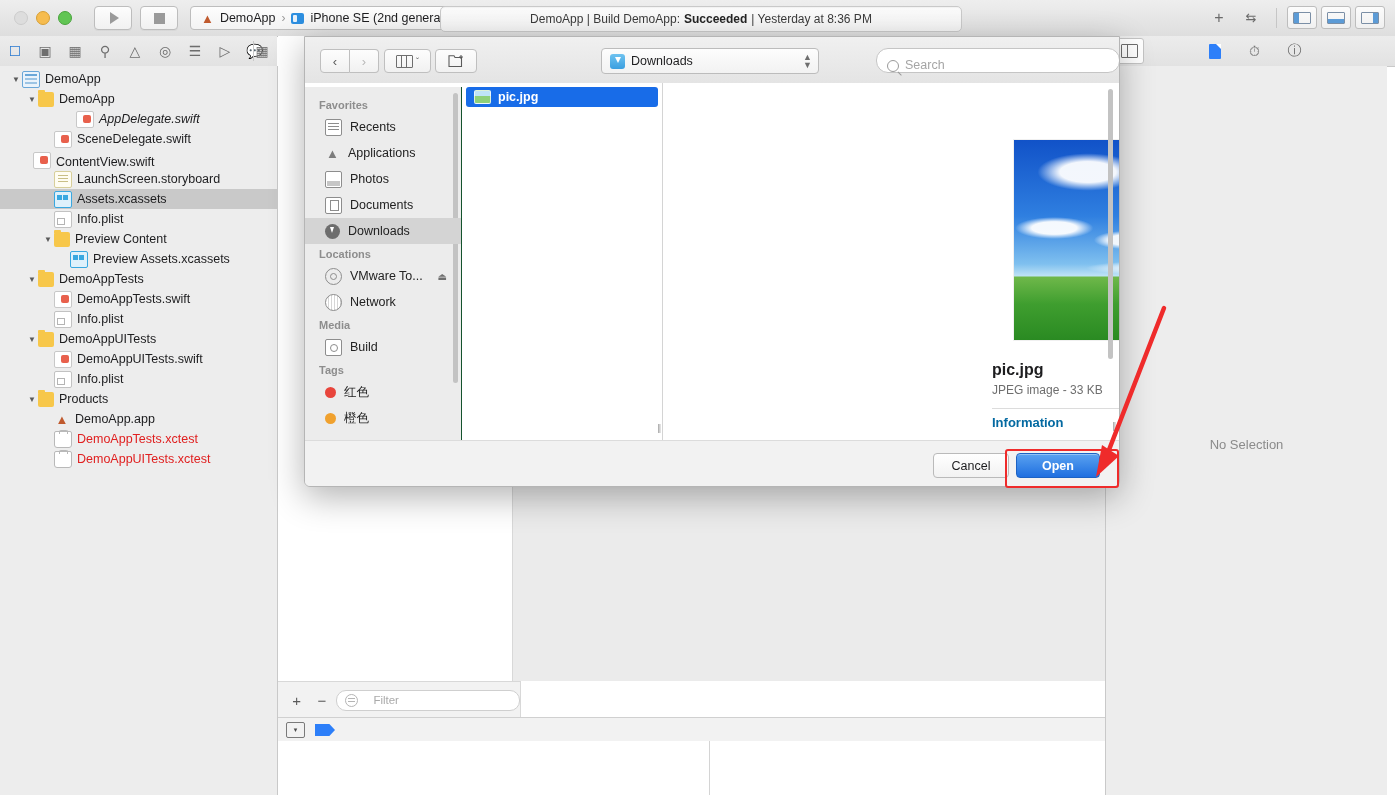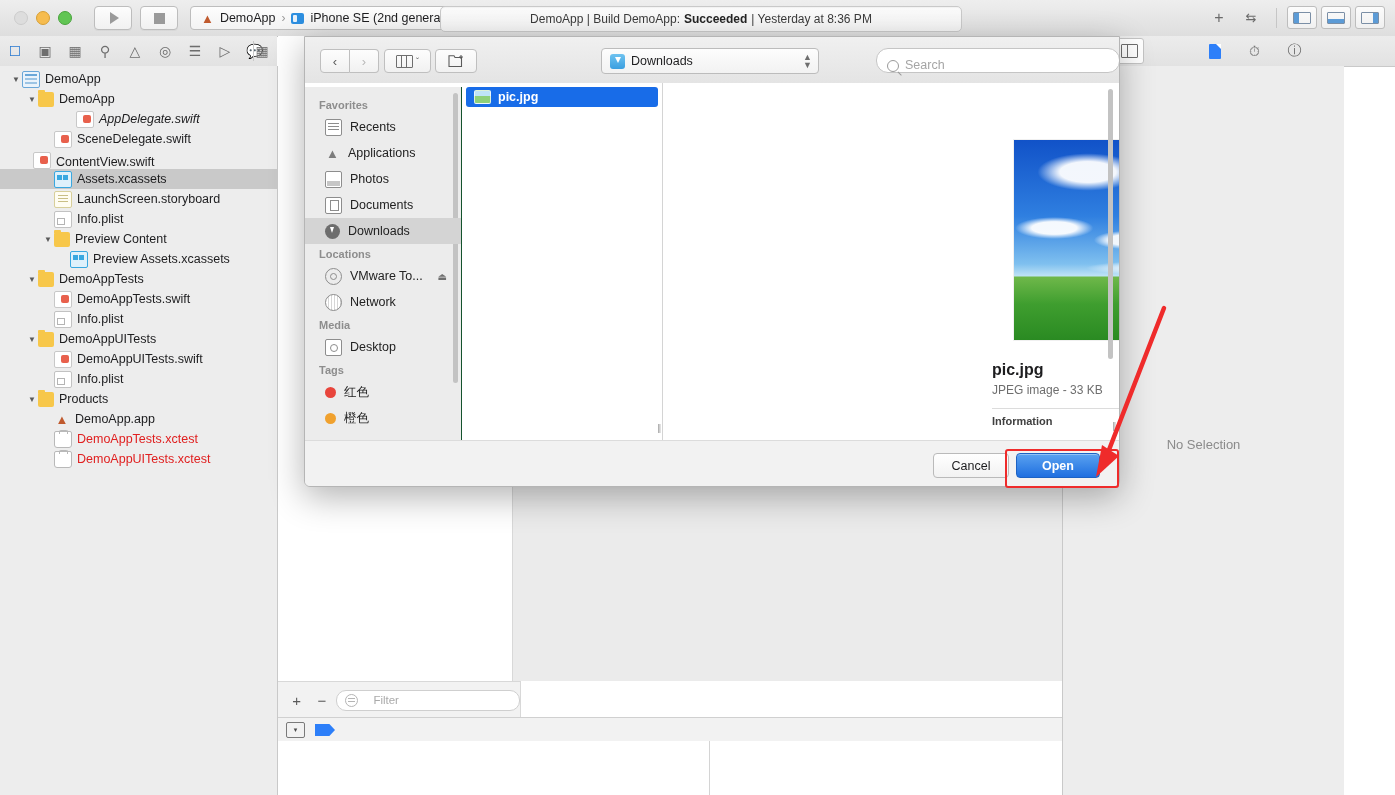--- a/index.html
+++ b/index.html
@@ -141,21 +141,21 @@
   .insp-ico.active{color:#2d7ff9;}
   .insp-file{width:12px;height:15px;background:#2d7ff9;border-radius:1px;position:relative;}
   .insp-file:after{content:"";position:absolute;right:0;top:0;border-top:5px solid #ffffff;border-left:5px solid transparent;}
   .hidepanel{
     position:absolute;left:1114px;top:38px;width:28px;height:24px;
     border:1px solid #c4c4c4;border-radius:3px;background:#ffffff;display:flex;align-items:center;justify-content:center;
   }
   .hidepanel i{width:15px;height:12px;border:1px solid #6e6e6e;border-radius:1px;position:relative;display:block;}
   .hidepanel i:after{content:"";position:absolute;left:5px;top:0;bottom:0;width:1px;background:#6e6e6e;}
   .inspector{
-    position:absolute;left:1062px;top:66px;width:281px;height:729px;
+    position:absolute;left:1105px;top:66px;width:281px;height:729px;
     background:#ededed;border-left:1px solid #c9c9c9;
   }
   .no-selection{position:absolute;left:0;top:371px;width:281px;text-align:center;color:#8b8b8b;font-size:13px;}
 
   
   .sheet{
     position:absolute;left:304px;top:36px;width:814px;height:449px;
     background:#f2f2f2;border:1px solid #b5b5b5;border-radius:0 0 6px 6px;
     box-shadow:0 10px 34px rgba(0,0,0,.30);overflow:hidden;
   }
@@ -239,21 +239,21 @@
       radial-gradient(ellipse 44px 12px at 34% 50%, rgba(255,255,255,.92) 0 45%, rgba(255,255,255,0) 78%),
       radial-gradient(ellipse 52px 12px at 62% 54%, rgba(255,255,255,.92) 0 45%, rgba(255,255,255,0) 78%),
       radial-gradient(ellipse 60px 11px at 88% 48%, rgba(255,255,255,.9) 0 45%, rgba(255,255,255,0) 78%),
       radial-gradient(ellipse 120px 10px at 50% 64%, rgba(255,255,255,.8) 0 45%, rgba(255,255,255,0) 80%),
       linear-gradient(#1152c8 0%, #2f7fe0 38%, #7fc0ef 62%, #bfe3f6 68%, #6fb84a 68.5%, #3f9e2f 82%, #2a8a22 100%);
     box-shadow:0 0 0 1px rgba(0,0,0,.06);
   }
   .pv-title{position:absolute;left:329px;top:278px;font-size:16px;font-weight:bold;color:#1d1d1f;}
   .pv-sub{position:absolute;left:329px;top:300px;font-size:12px;color:#6e6e6e;}
   .pv-rule{position:absolute;left:329px;top:325px;width:384px;height:1px;background:#dcdcdc;}
-  .pv-sec{position:absolute;left:329px;top:332px;font-size:11px;font-weight:bold;color:#404040;}
+  .pv-sec{position:absolute;left:329px;top:332px;font-size:13px;font-weight:bold;color:#0369a1;}
   .pv-kv{position:absolute;left:329px;width:384px;height:20px;font-size:12px;color:#6e6e6e;display:flex;justify-content:space-between;}
   .pv-scroll{position:absolute;right:6px;top:6px;width:5px;height:270px;background:#c3c3c3;border-radius:3px;}
 
   .sheet-footer{position:absolute;left:0;top:403px;width:814px;height:46px;background:#f2f2f2;border-top:1px solid #dcdcdc;}
   .cancel-btn{
     position:absolute;left:628px;top:12px;width:74px;height:23px;border:1px solid #bababa;border-radius:4px;
     background:linear-gradient(#ffffff,#f2f2f2);display:flex;align-items:center;justify-content:center;font-size:12.5px;color:#1d1d1f;
   }
   .open-btn{
     position:absolute;left:711px;top:12px;width:82px;height:23px;border:1px solid #1c62c4;border-radius:4px;
@@ -343,29 +343,29 @@
         <div class="row" style="padding-left: 42px;">
           <span class="disc empty">▼</span>
           <span class="ic swift"></span>
           <span class="lbl">SceneDelegate.swift</span>
         </div>
         <div class="row" style="padding-left: 21px; align-items: flex-end;">
           <span class="disc empty">▼</span>
           <span class="ic swift"></span>
           <span class="lbl">ContentView.swift</span>
         </div>
+        <div class="row" style="padding-left: 42px;">
+          <span class="disc empty">▼</span>
+          <span class="ic story"></span>
+          <span class="lbl">LaunchScreen.storyboard</span>
+        </div>
         <div class="row selected" style="padding-left: 42px;">
           <span class="disc empty">▼</span>
           <span class="ic xcassets"></span>
           <span class="lbl">Assets.xcassets</span>
-        </div>
-        <div class="row" style="padding-left: 42px;">
-          <span class="disc empty">▼</span>
-          <span class="ic story"></span>
-          <span class="lbl">LaunchScreen.storyboard</span>
         </div>
         <div class="row" style="padding-left: 42px;">
           <span class="disc empty">▼</span>
           <span class="ic plist"></span>
           <span class="lbl">Info.plist</span>
         </div>
         <div class="row" style="padding-left: 42px;">
           <span class="disc">▼</span>
           <span class="ic folder"></span>
           <span class="lbl">Preview Content</span>
@@ -520,21 +520,21 @@
             <span>VMware To...</span>
             <span class="eject">⏏</span>
           </div>
           <div class="sb-item">
             <span class="sb-ico network"></span>
             <span>Network</span>
           </div>
           <div class="sb-head">Media</div>
           <div class="sb-item">
             <span class="sb-ico photos"></span>
-            <span>Desktop</span>
+            <span>Build</span>
           </div>
           <div class="sb-head">Tags</div>
           <div class="sb-item">
             <span class="tagdot" style="background: rgb(232, 69, 60);"></span>
             <span>红色</span>
           </div>
           <div class="sb-item">
             <span class="tagdot" style="background: rgb(240, 161, 46);"></span>
             <span>橙色</span>
           </div>

